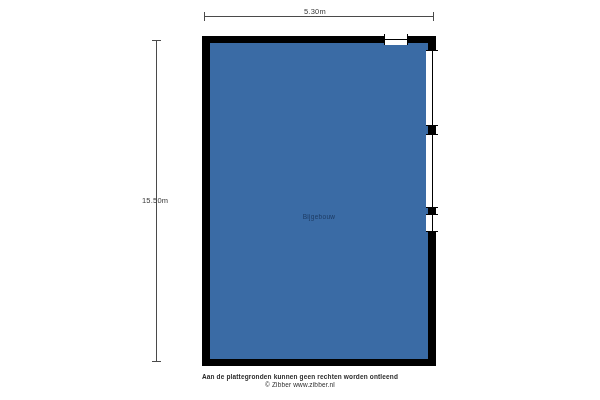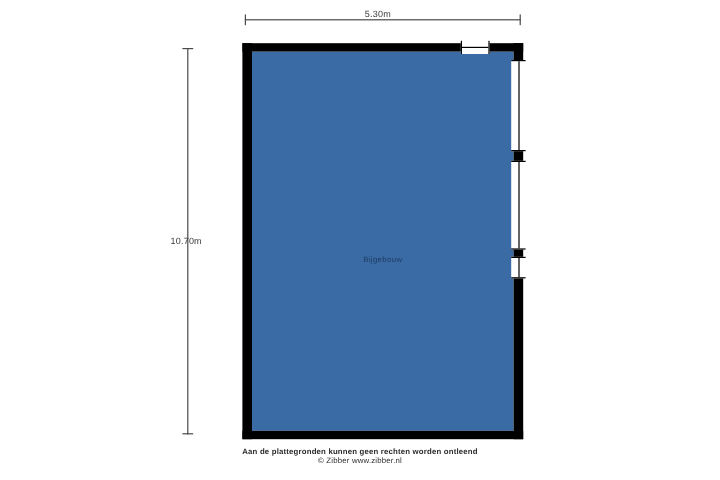--- a/index.html
+++ b/index.html
@@ -145,21 +145,21 @@
 <div id="stage">
 
   <div class="dim-line-h" style="left:204px; top:16px; width:230px;"></div>
   <div class="tick-v" style="left:204px; top:12px;"></div>
   <div class="tick-v" style="left:433px; top:12px;"></div>
   <div class="dim-label" style="left:304px; top:7px;">5.30m</div>
 
   <div class="dim-line-v" style="left:156px; top:40px; height:322px;"></div>
   <div class="tick-h" style="left:152px; top:40px;"></div>
   <div class="tick-h" style="left:152px; top:361px;"></div>
-  <div class="dim-label" style="left:142px; top:196px;">10.70m</div>
+  <div class="dim-label" style="left:142px; top:196px;">15.50m</div>
 
   <div id="plan">
 
     <div class="room-fill">
       <div class="room-label">Bijgebouw</div>
     </div>
 
     <div class="wall" style="left:0; top:0; width:234px; height:7px;"></div>
     <div class="wall" style="left:0; top:0; width:8px; height:330px;"></div>
     <div class="wall" style="left:0; top:323px; width:234px; height:7px;"></div>

